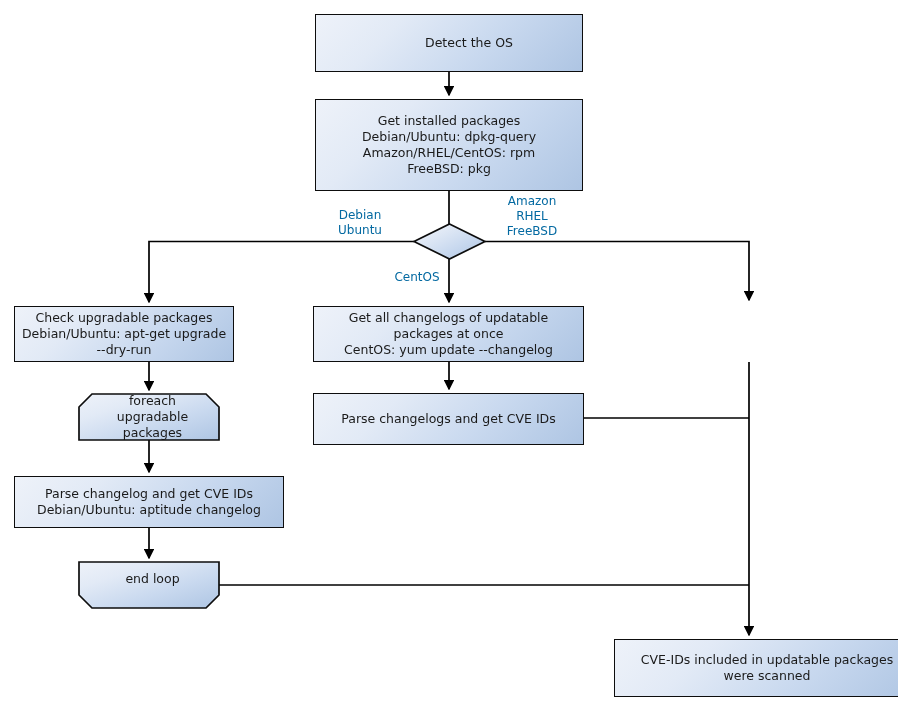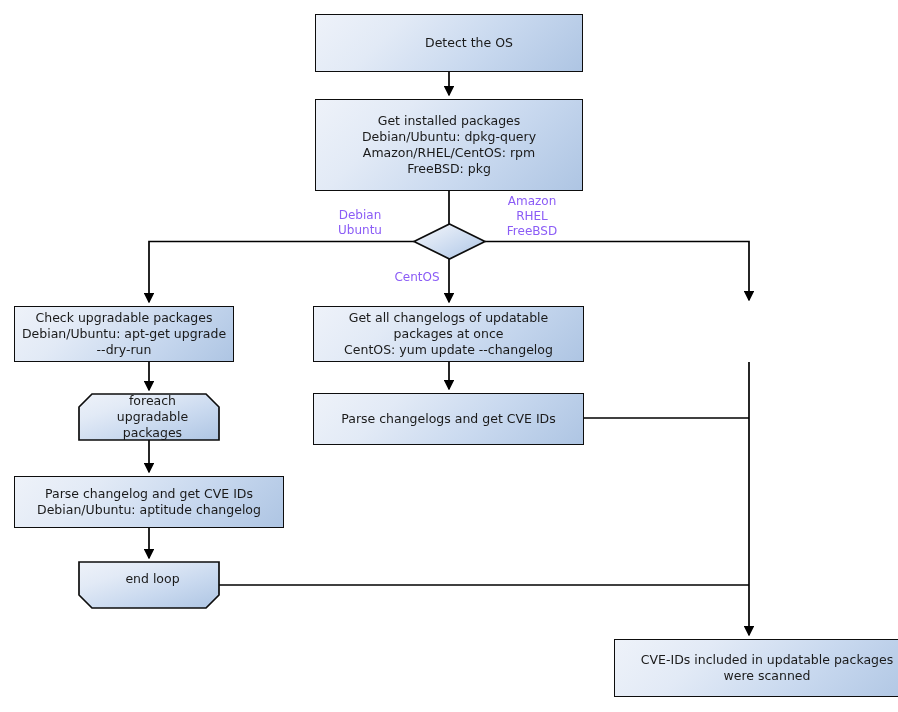--- a/index.html
+++ b/index.html
@@ -58,21 +58,21 @@
     line-height: 16px;
     white-space: pre-line;
     border: none;
     background: transparent;
     padding-left: 7px;
   }
   .edge-label {
     position: absolute;
     font-size: 12px;
     line-height: 15px;
-    color: #8b5cf6;
+    color: #0369a1;
     white-space: pre-line;
     text-align: center;
   }
 </style>
 </head>
 <body>
 
 <div id="canvas">
 
   <svg class="edges" viewBox="0 0 898 712" xmlns="http://www.w3.org/2000/svg">

